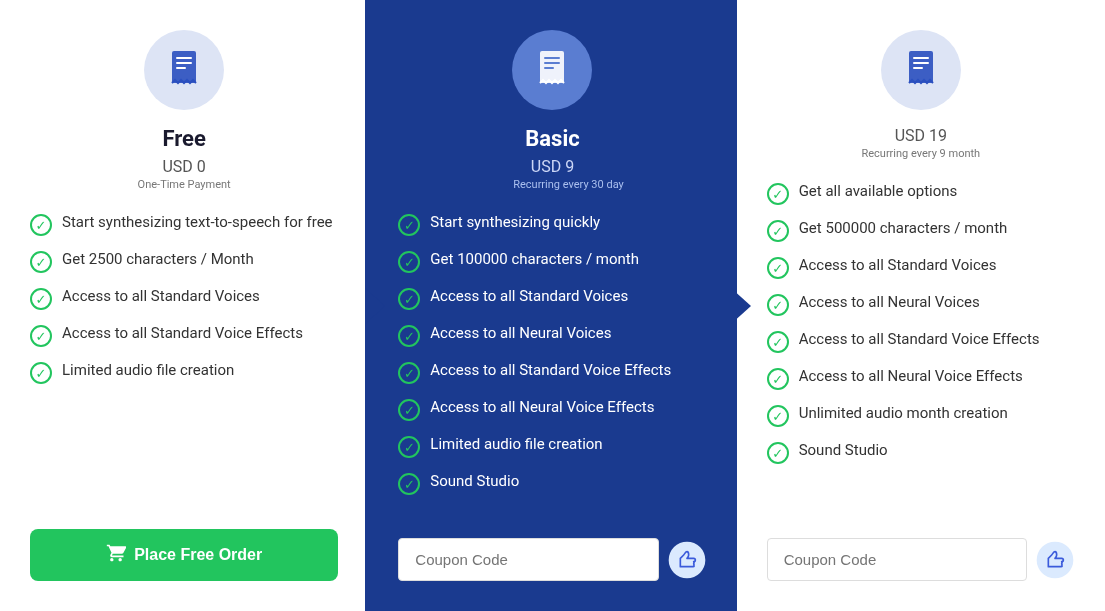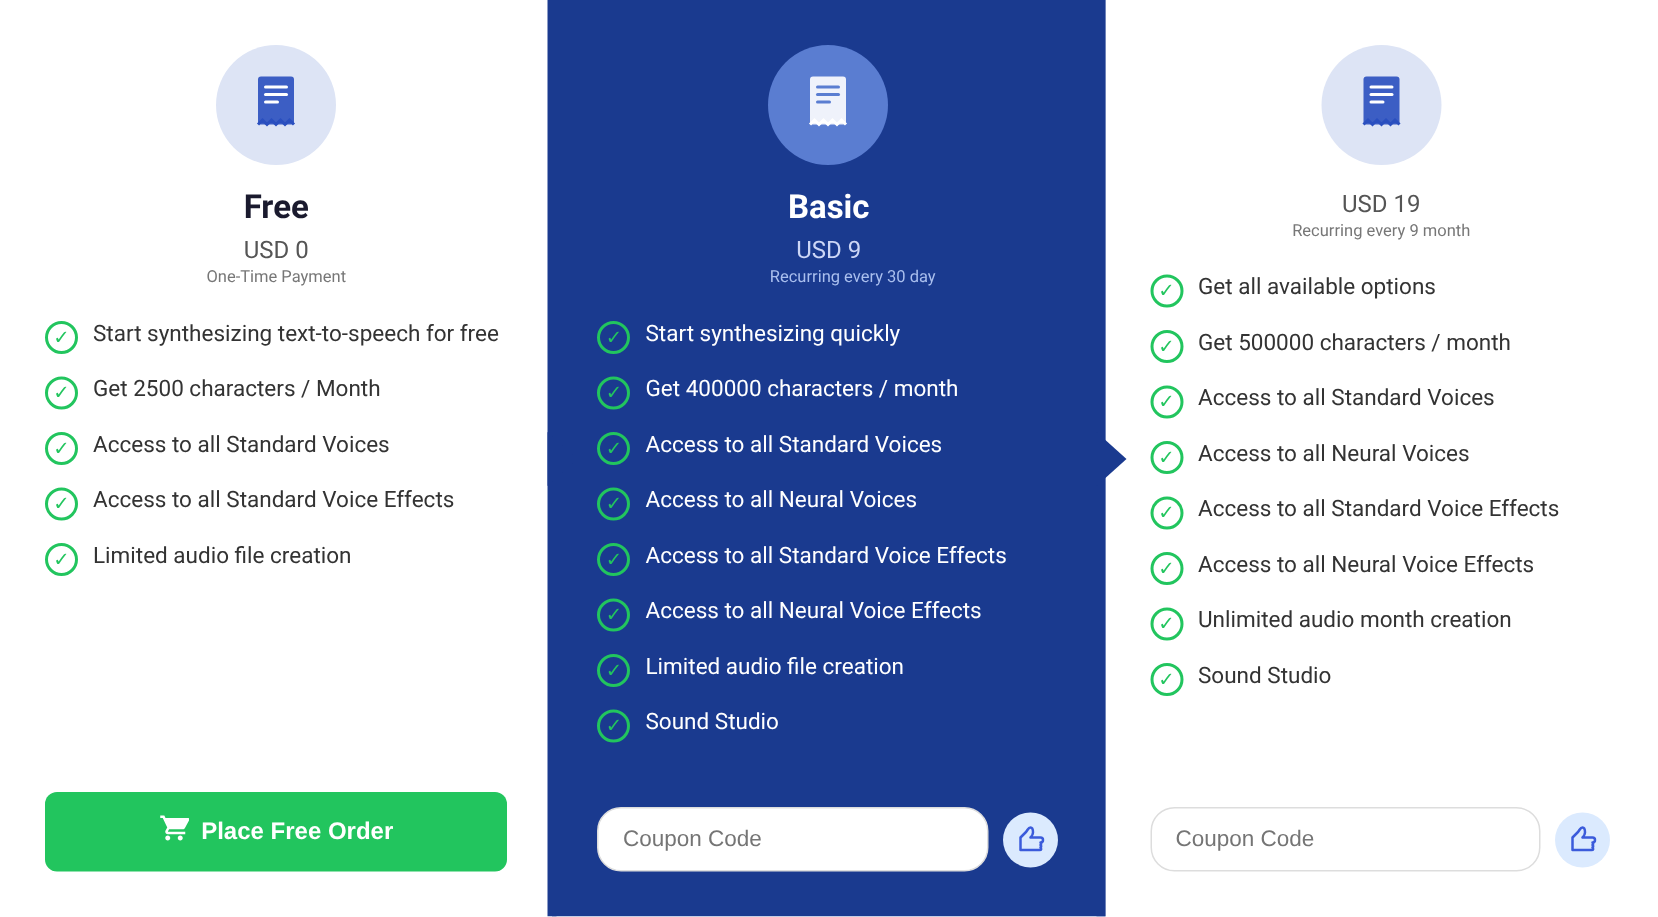--- a/index.html
+++ b/index.html
@@ -136,21 +136,21 @@
     }
     .coupon-wrapper {
       display: flex;
       align-items: center;
       gap: 8px;
       width: 100%;
     }
     .coupon-input {
       flex: 1;
       border: 1px solid #ddd;
-      border-radius: 16px;
+      border-radius: 4px;
       padding: 12px 16px;
       font-size: 15px;
       color: #aaa;
       outline: none;
       background: #fff;
     }
     .coupon-icon-btn {
       background: none;
       border: none;
       cursor: pointer;
@@ -273,21 +273,21 @@
       <div class="plan-name">Basic</div>
       <div class="plan-price">USD 9</div>
       <div class="plan-billing">Recurring every 30 day</div>
       <ul class="features-list">
         <li class="feature-item">
           <span class="check-icon">✓</span>
           <span>Start synthesizing quickly</span>
         </li>
         <li class="feature-item">
           <span class="check-icon">✓</span>
-          <span>Get 400000 characters / month</span>
+          <span>Get 100000 characters / month</span>
         </li>
         <li class="feature-item">
           <span class="check-icon">✓</span>
           <span>Access to all Standard Voices</span>
         </li>
         <li class="feature-item">
           <span class="check-icon">✓</span>
           <span>Access to all Neural Voices</span>
         </li>
         <li class="feature-item">

